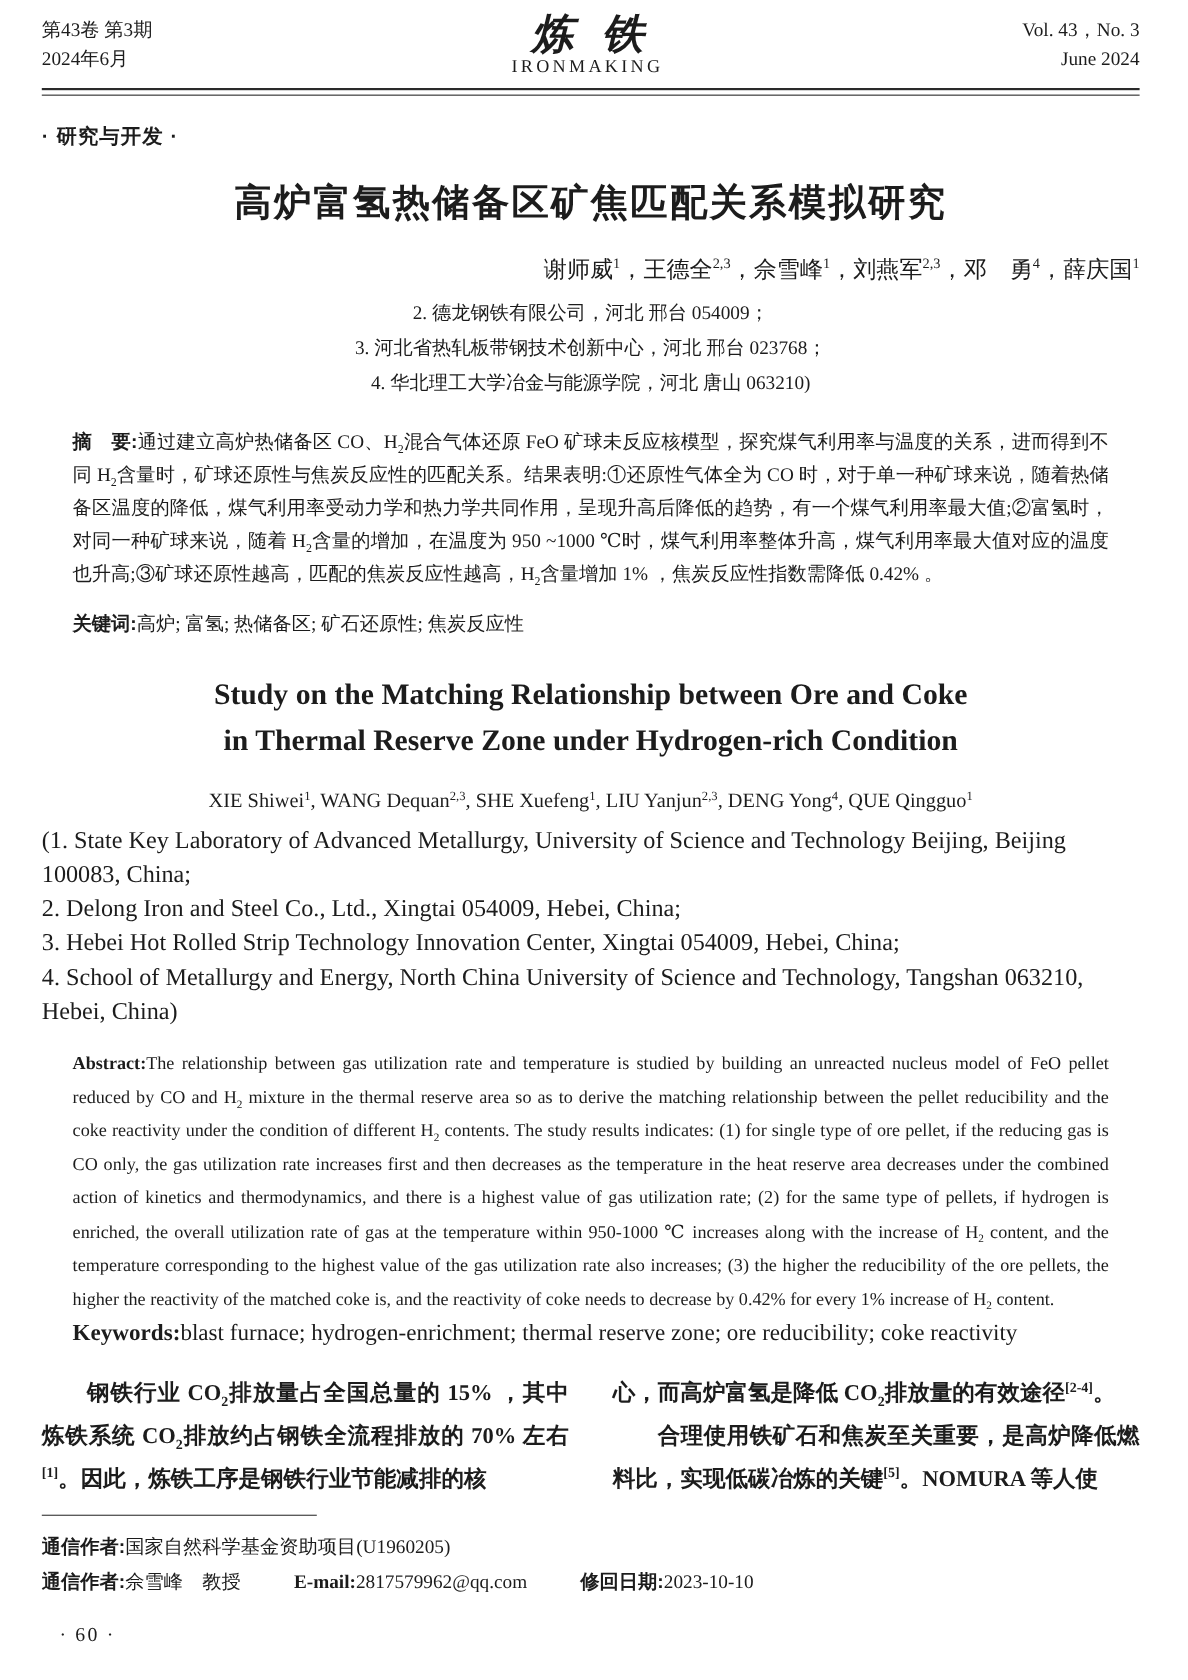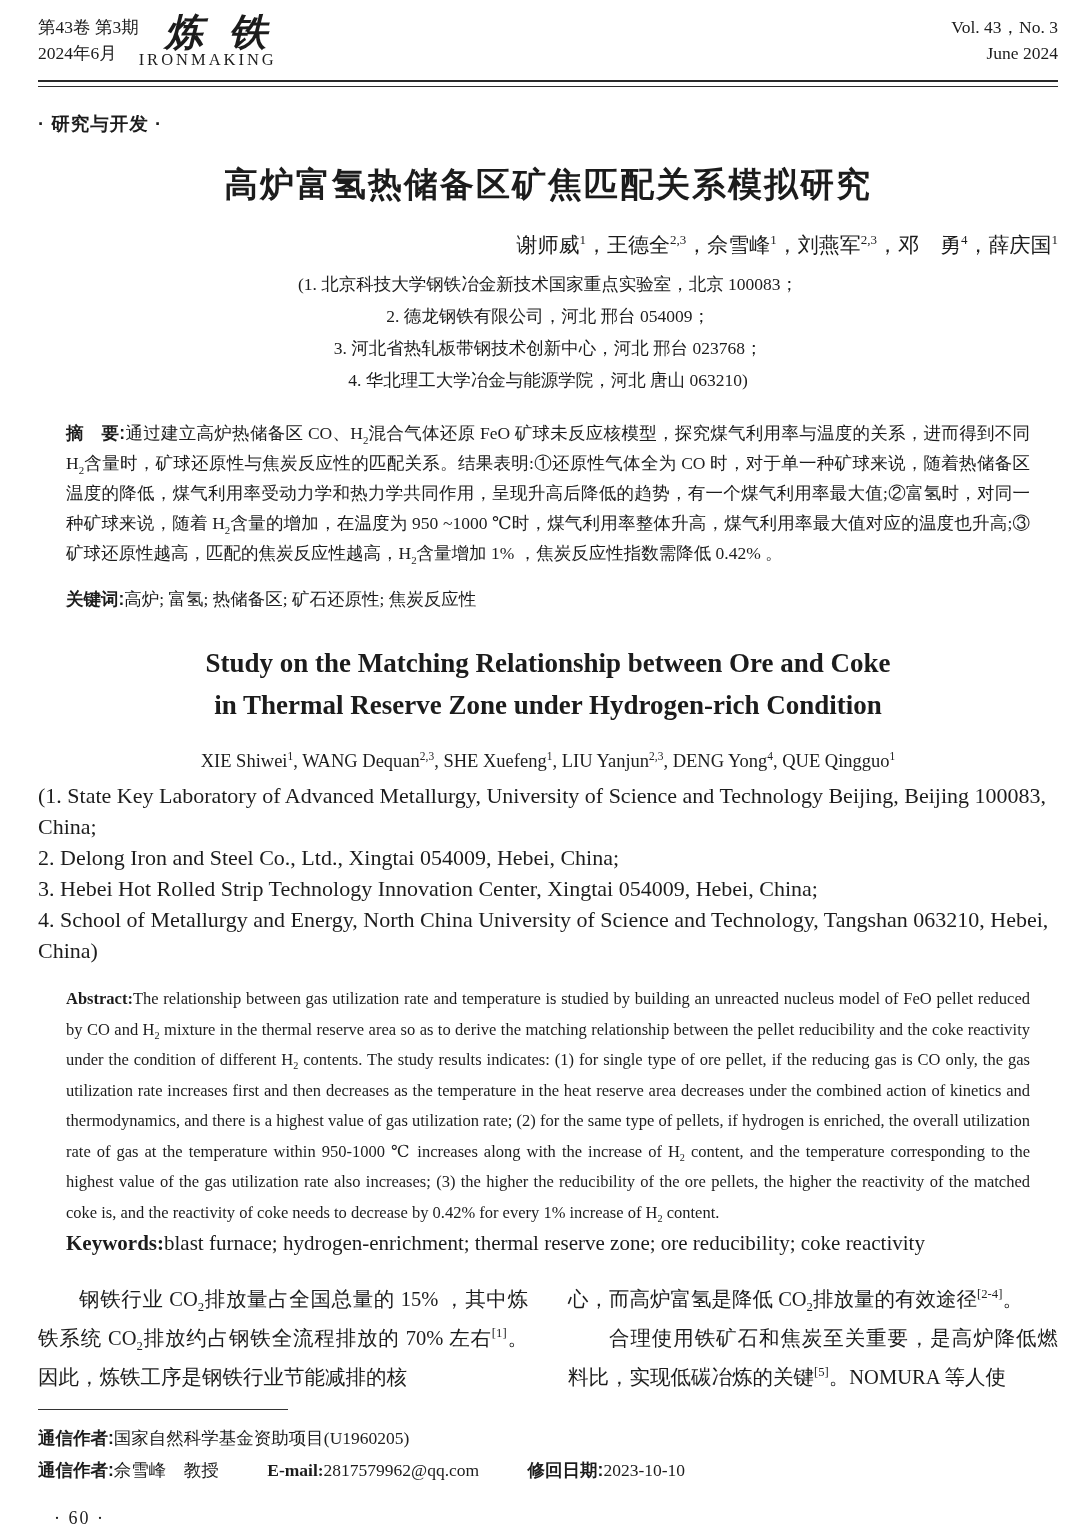--- a/index.html
+++ b/index.html
@@ -1,26 +1,26 @@
 <!DOCTYPE html>
 <html lang="zh"><head>
 <meta charset="utf-8">
 <style>
   html,body{margin:0;padding:0;background:#ffffff;}
   body{width:1080px;font-family:"Liberation Serif","DejaVu Serif",serif;color:#1c1c1c;}
-  .page{position:relative;width:1080px;height:1527px;box-sizing:border-box;padding:14px 22px 10px 38px;overflow:hidden;background:#fff;}
+  .page{position:relative;width:1080px;height:1527px;box-sizing:border-box;padding:14px 44px 10px 38px;overflow:hidden;background:#fff;}
   .hei{font-family:"Liberation Sans","DejaVu Sans",sans-serif;font-weight:bold;}
   sup,sub{font-size:0.62em;line-height:0;}
   sup{vertical-align:super;}
   sub{vertical-align:sub;}
 
   
   .jheader{display:flex;justify-content:space-between;align-items:flex-start;height:58px;}
   .jheader .hl{font-size:17.5px;line-height:26px;}
-  .jheader .hc{text-align:left;flex:1;}
+  .jheader .hc{text-align:center;flex:1;}
   .logo-cn{font-size:38px;font-weight:bold;letter-spacing:26px;line-height:36px;font-style:italic;text-indent:26px;}
   .logo-en{font-size:16.5px;letter-spacing:3px;line-height:20px;}
   .jheader .hr{font-size:17.5px;line-height:26px;text-align:right;}
   .double-rule{margin-top:8px;height:4px;border-top:2.5px solid #2a2a2a;border-bottom:1.5px solid #2a2a2a;}
 
   .section-label{margin-top:24px;font-size:18.5px;letter-spacing:1px;}
 
   
   .title-cn{margin-top:26px;text-align:center;font-size:34px;letter-spacing:2px;line-height:44px;}
   .authors-cn{margin-top:24px;text-align:right;font-size:21px;line-height:30px;}
@@ -33,21 +33,21 @@
 
   
   .title-en{margin-top:28px;text-align:center;font-size:27px;font-weight:bold;line-height:42px;}
   .authors-en{margin-top:20px;text-align:center;font-size:18.5px;line-height:30px;}
   .affils-en{margin-top:4px;text-align:left;font-size:22px;line-height:31px;}
   .abs-block-en{margin:18px 28px 0 28px;font-size:16.5px;line-height:30.5px;text-align:justify;}
   .kw-line-en{margin:0 28px;font-size:21px;line-height:30px;}
 
   
   .body-cols{display:flex;gap:40px;margin-top:22px;}
-  .col{flex:1;font-size:20.5px;line-height:39px;text-align:justify;}
+  .col{flex:1;font-size:20.5px;line-height:39px;text-align:justify;font-weight:bold;}
   .col p{margin:0;}
   .col p.indent{text-indent:2em;}
 
   
   .foot-rule{margin-top:12px;width:250px;border-top:1.5px solid #333;}
   .footnotes{margin-top:12px;font-size:17.5px;line-height:32px;}
   .footnotes .grp{display:inline-block;margin-right:44px;}
   .page-num{margin-top:22px;margin-left:16px;font-size:18px;letter-spacing:2px;}
 </style>
 </head>
@@ -69,21 +69,20 @@
       <div>June 2024</div>
     </div>
   </div>
   <div class="double-rule"></div>
 
   <div class="section-label hei">· 研究与开发 ·</div>
 
   <h1 class="title-cn hei" style="margin:26px 0 0 0;">高炉富氢热储备区矿焦匹配关系模拟研究</h1>
   <div class="authors-cn">谢师威<sup>1</sup>，王德全<sup>2,3</sup>，佘雪峰<sup>1</sup>，刘燕军<sup>2,3</sup>，邓　勇<sup>4</sup>，薛庆国<sup>1</sup></div>
   <div class="affils-cn">
-    <div>(1. 北京科技大学钢铁冶金新技术国家重点实验室，北京 100083；</div>
     <div>2. 德龙钢铁有限公司，河北 邢台 054009；</div>
     <div>3. 河北省热轧板带钢技术创新中心，河北 邢台 023768；</div>
     <div>4. 华北理工大学冶金与能源学院，河北 唐山 063210)</div>
   </div>
 
   <p class="abs-block" style="margin-bottom:16px;">
     <span class="lbl">摘　要:</span><span>通过建立高炉热储备区 CO、H<sub>2</sub>混合气体还原 FeO 矿球未反应核模型，探究煤气利用率与温度的关系，进而得到不同 H<sub>2</sub>含量时，矿球还原性与焦炭反应性的匹配关系。结果表明:①还原性气体全为 CO 时，对于单一种矿球来说，随着热储备区温度的降低，煤气利用率受动力学和热力学共同作用，呈现升高后降低的趋势，有一个煤气利用率最大值;②富氢时，对同一种矿球来说，随着 H<sub>2</sub>含量的增加，在温度为 950 ~1000 ℃时，煤气利用率整体升高，煤气利用率最大值对应的温度也升高;③矿球还原性越高，匹配的焦炭反应性越高，H<sub>2</sub>含量增加 1% ，焦炭反应性指数需降低 0.42% 。</span>
   </p>
   <p class="kw-line" style="margin-top:0;">
     <span class="lbl">关键词:</span><span>高炉; 富氢; 热储备区; 矿石还原性; 焦炭反应性</span>

